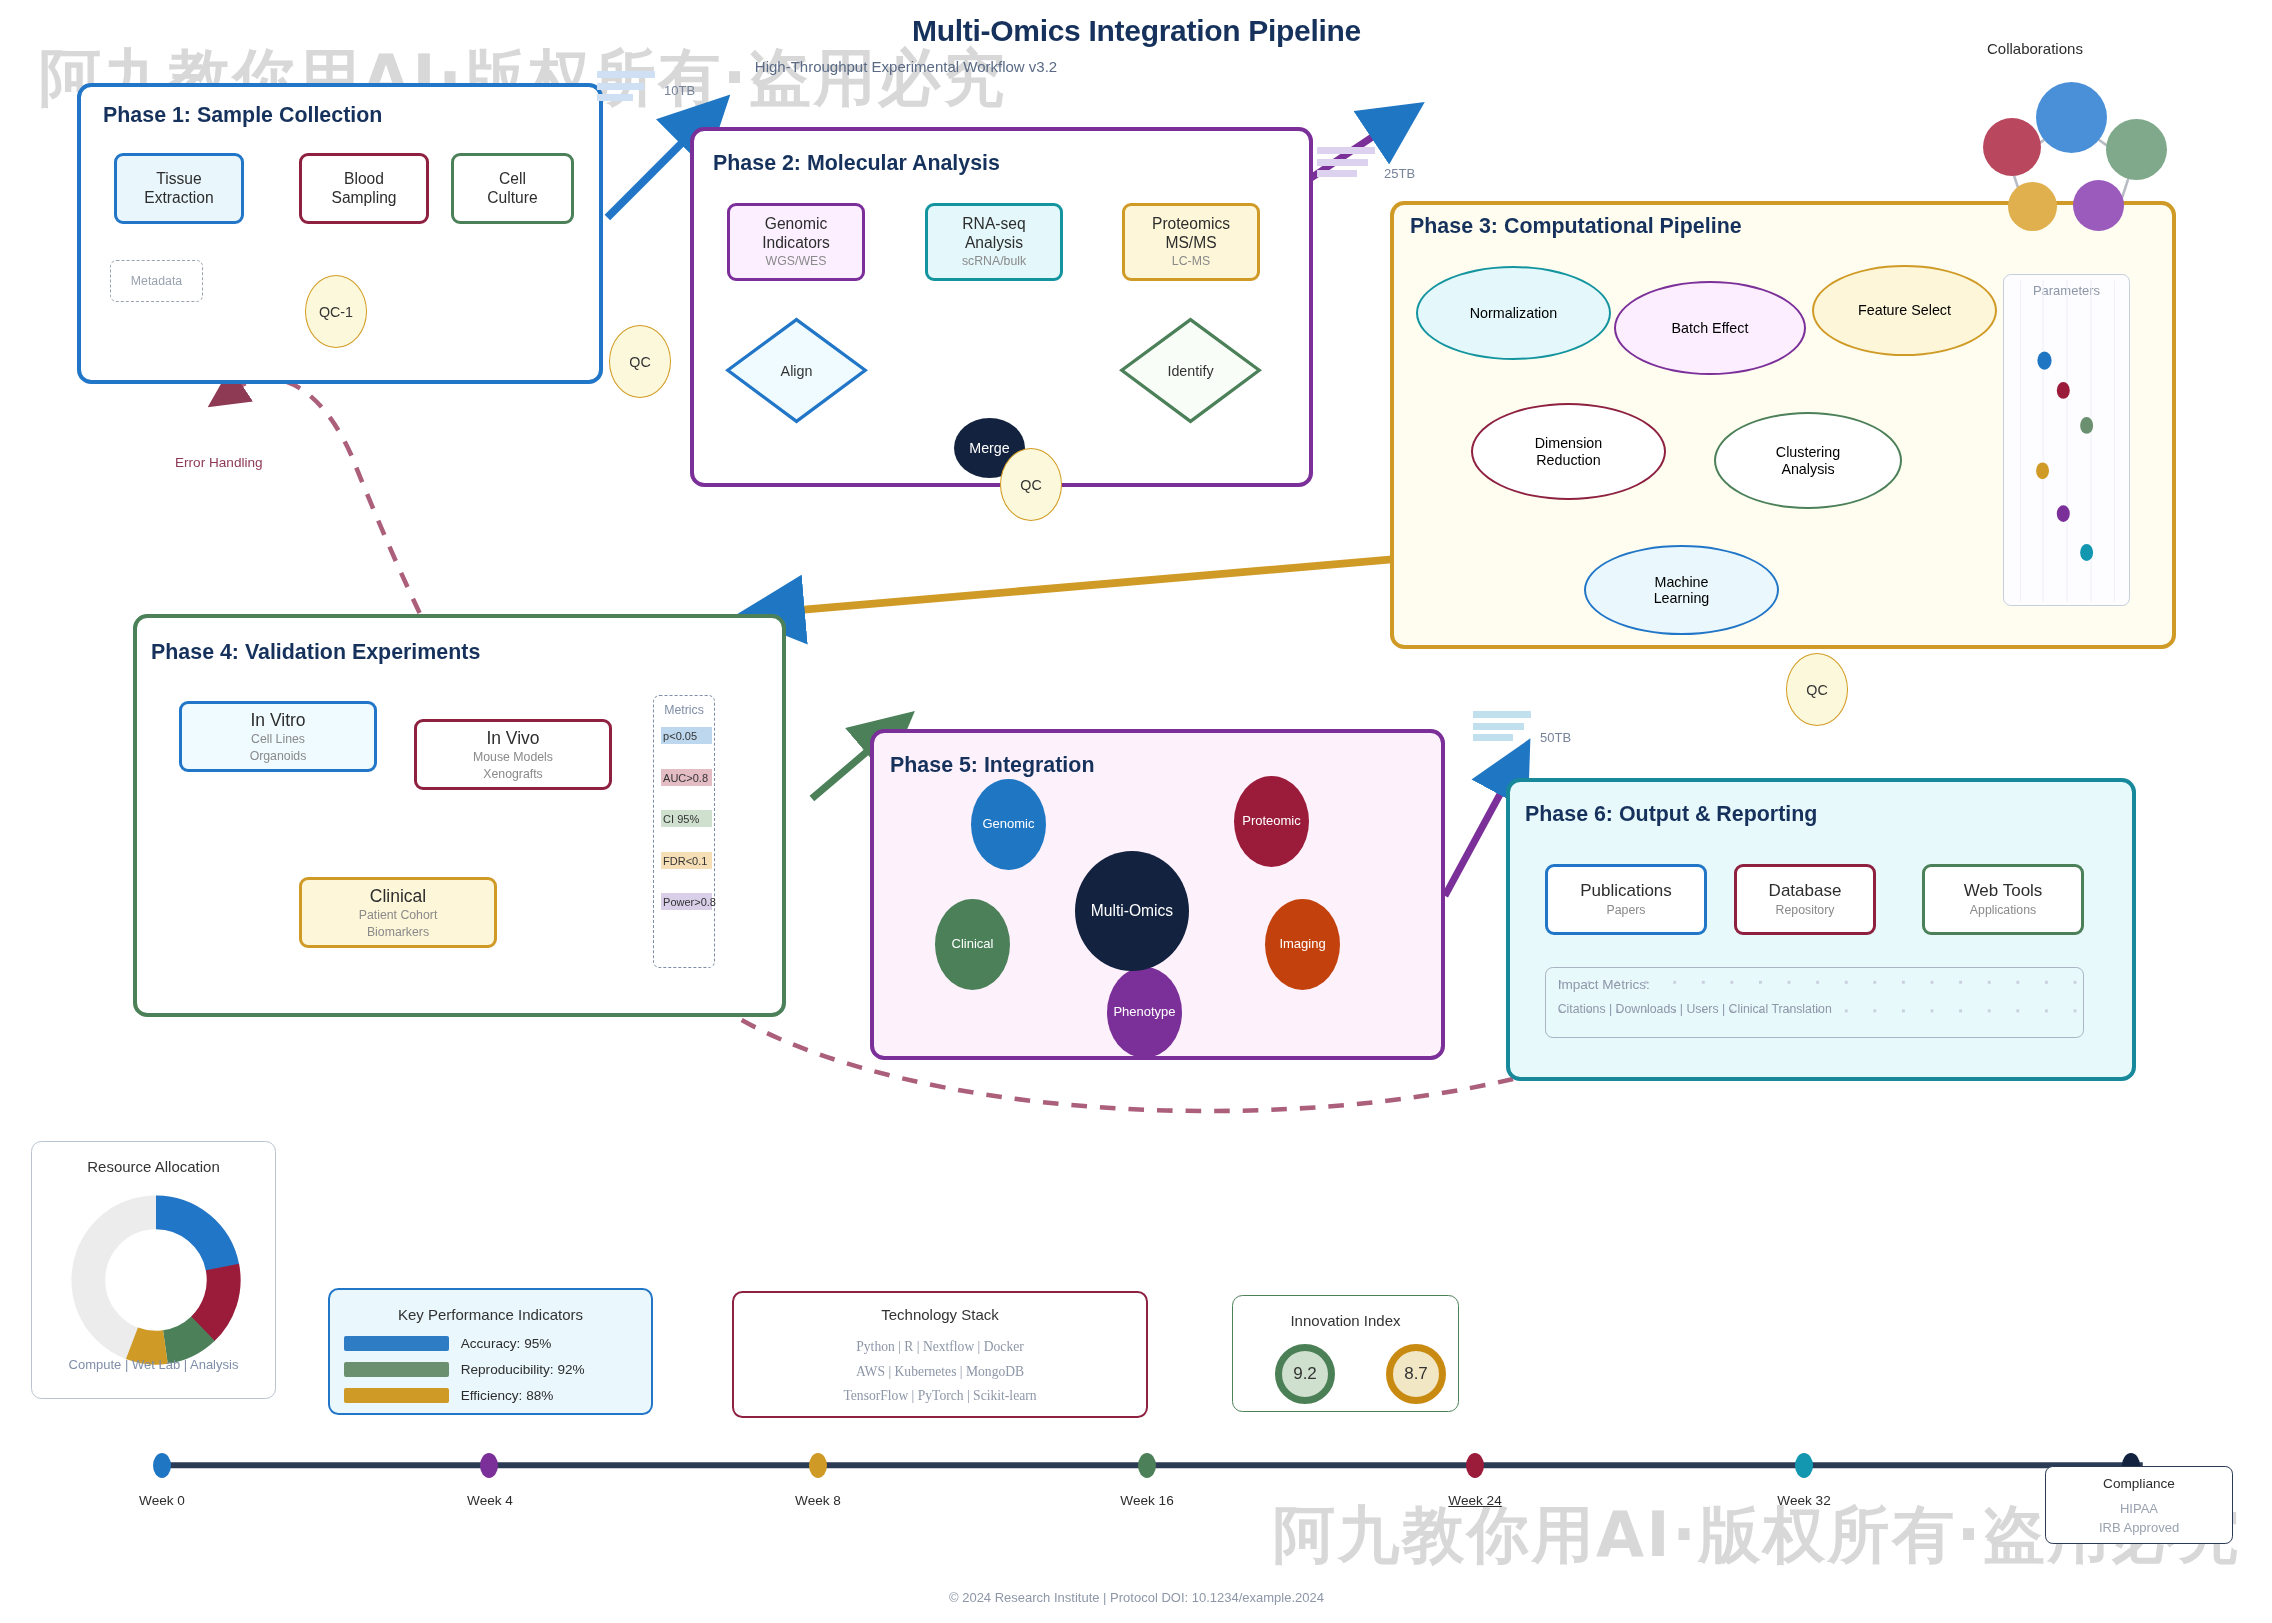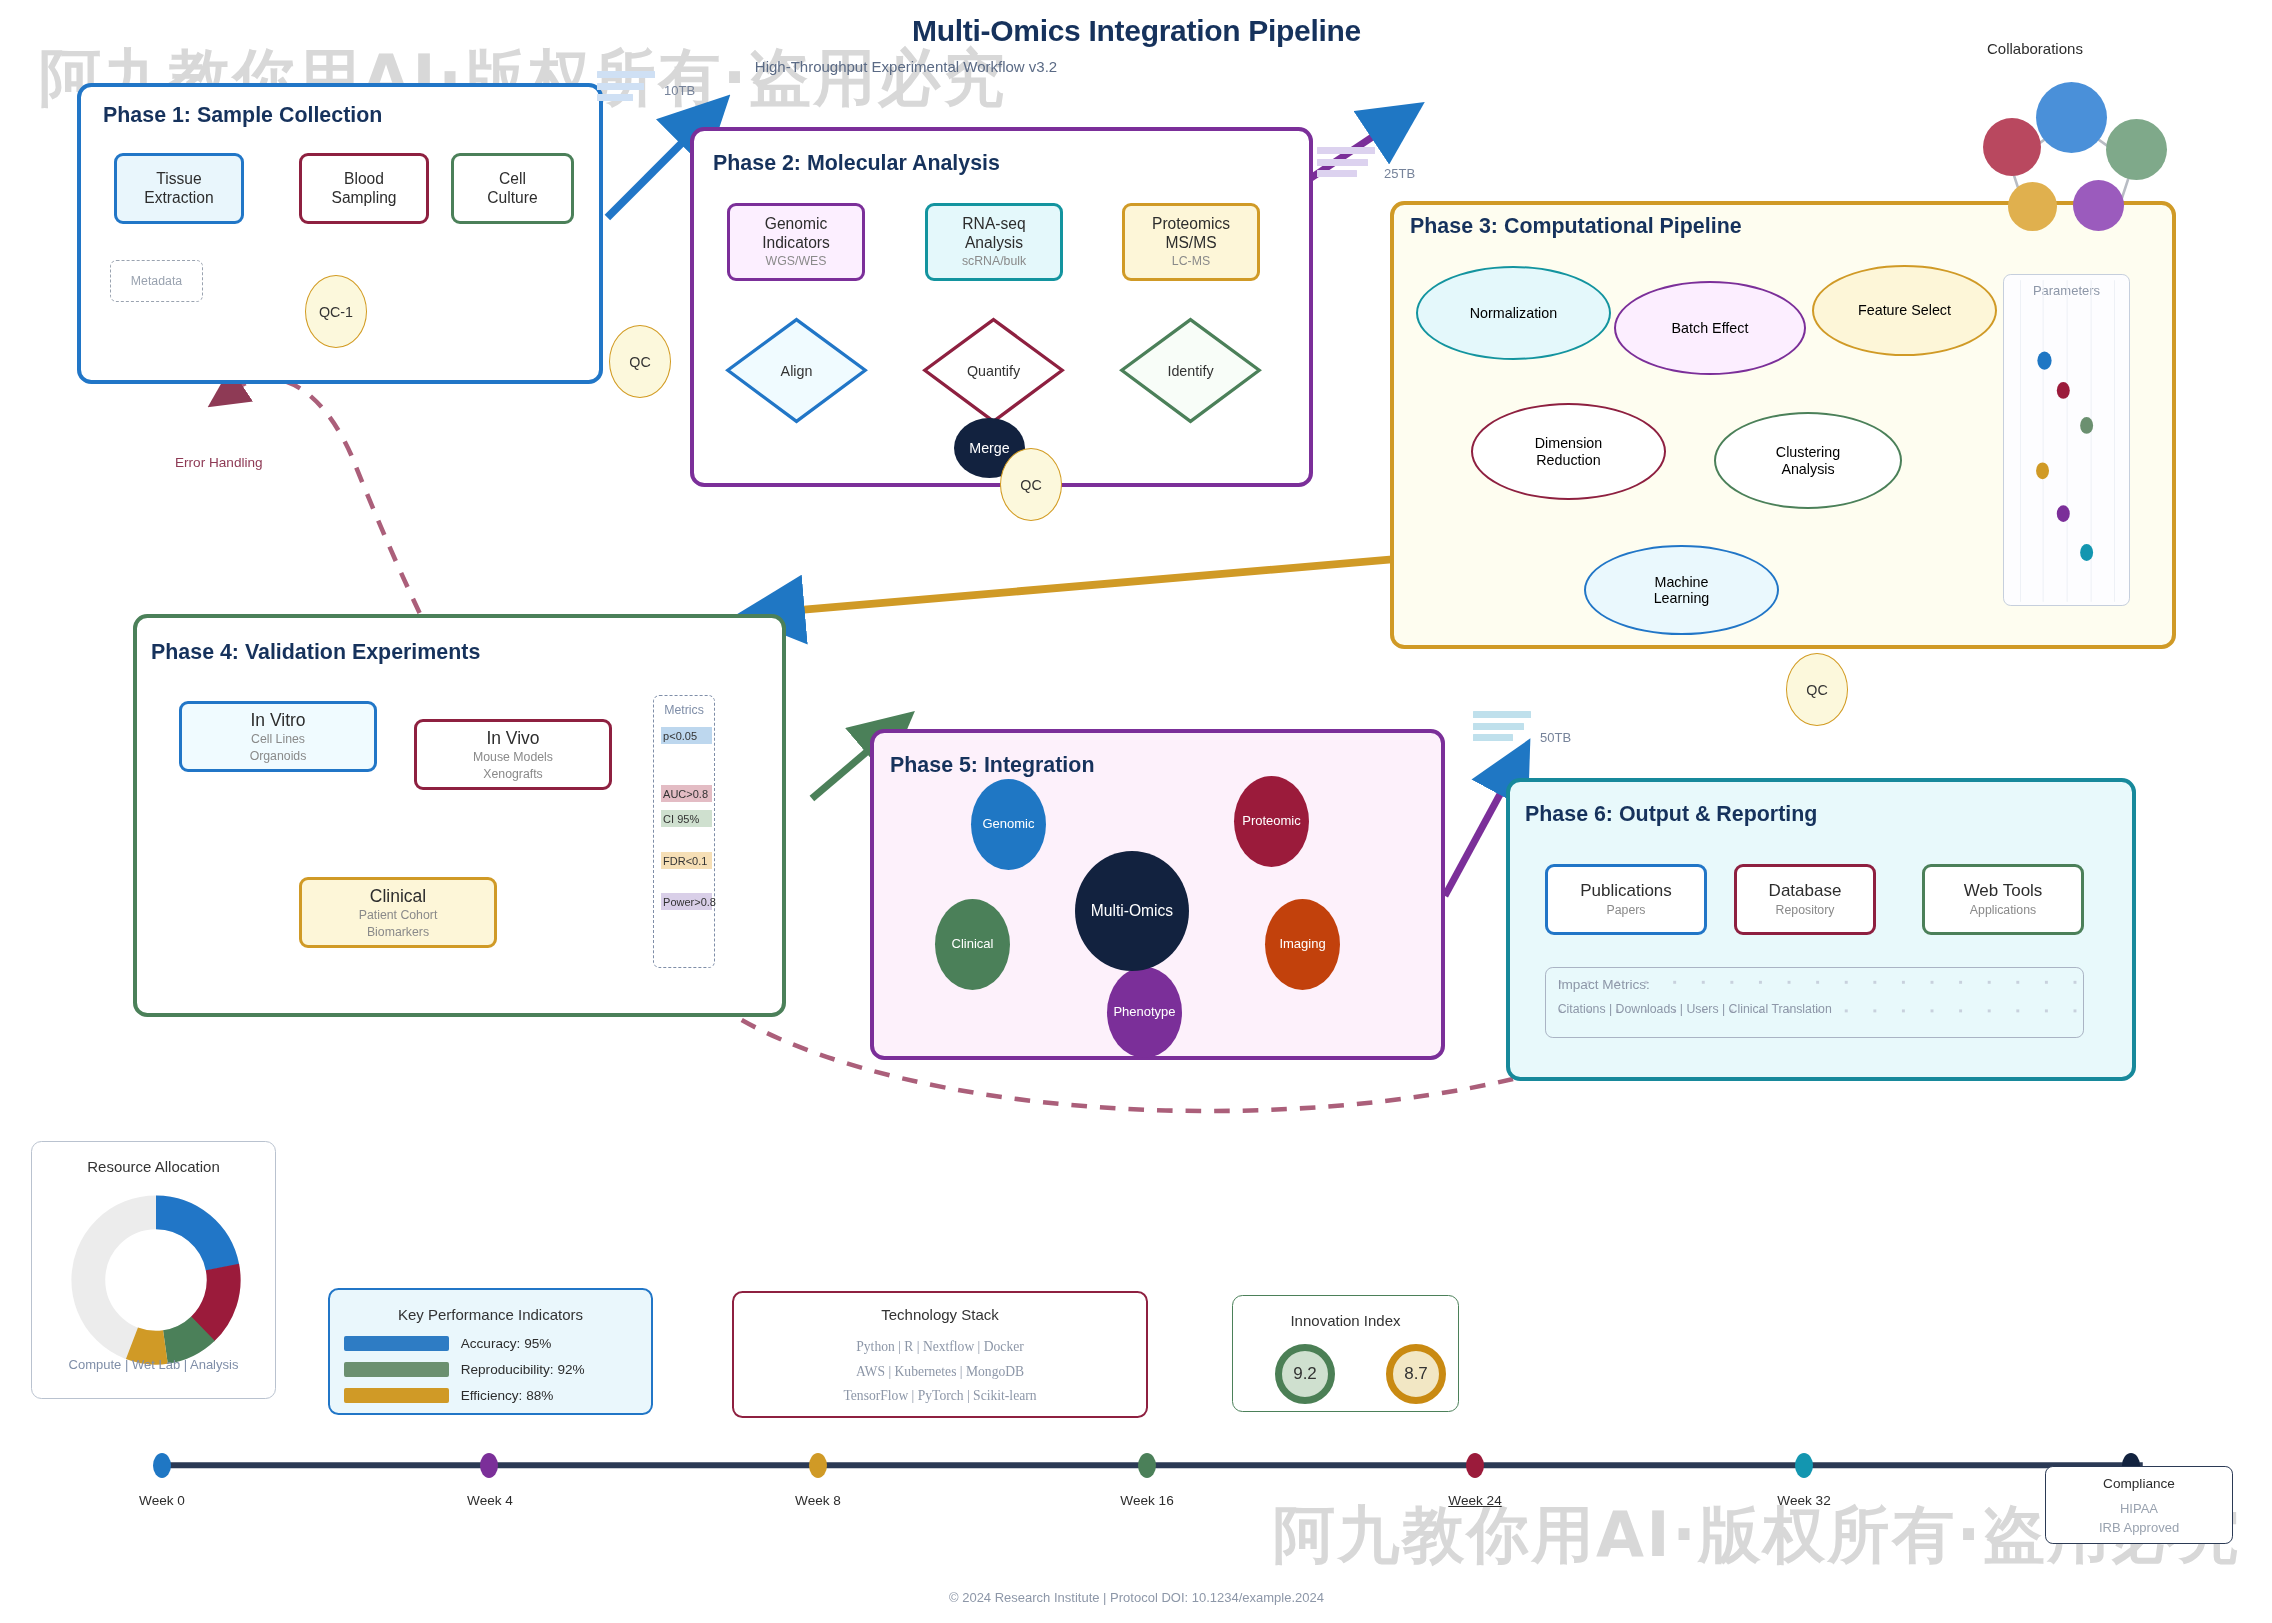--- a/index.html
+++ b/index.html
@@ -230,26 +230,20 @@
     <div class="nlabel">Proteomics</div>
     <div class="nlabel">MS/MS</div>
     <div class="nsub">LC-MS</div>
   </div>
 
   <div class="diamond" style="left:725px;top:317px;width:143px;height:107px;">
     <svg width="143" height="107" viewBox="0 0 220 165">
         <polygon points="110,4 216,82 110,161 4,82" fill="#f0fbff" stroke="#2176c7" stroke-width="5"></polygon>
       </svg>
     <div class="dtext">Align</div>
-  </div>
-  <div class="diamond" style="left:922px;top:317px;width:143px;height:107px;">
-    <svg width="143" height="107" viewBox="0 0 220 165">
-        <polygon points="110,4 216,82 110,161 4,82" fill="#ffffff" stroke="#8e2040" stroke-width="5"></polygon>
-      </svg>
-    <div class="dtext">Quantify</div>
   </div>
   <div class="diamond" style="left:1119px;top:317px;width:143px;height:107px;">
     <svg width="143" height="107" viewBox="0 0 220 165">
         <polygon points="110,4 216,82 110,161 4,82" fill="#f8fdf8" stroke="#4b8059" stroke-width="5"></polygon>
       </svg>
     <div class="dtext">Identify</div>
   </div>
 
   <div class="ell" style="left:954px;top:418px;width:71px;height:60px;background:#12223f;color:#fff;">
     <span>Merge</span>
@@ -335,21 +329,21 @@
   </div>
   <div class="node" style="left:299px;top:877px;width:198px;height:71px;border:3.2px solid #d09a26;background:#fdf6d8;">
     <div class="nlabel" style="font-size:17.5px;">Clinical</div>
     <div class="nsub">Patient Cohort</div>
     <div class="nsub">Biomarkers</div>
   </div>
 
   <div class="metrics" style="left:653px;top:695px;width:62px;height:273px;">
     <div class="mtitle">Metrics</div>
     <div class="chip" style="top:31px;background:#bdd7ee;">p&lt;0.05</div>
-    <div class="chip" style="top:73px;background:#e3bcc4;margin-top:16px;">AUC&gt;0.8</div>
+    <div class="chip" style="top:73px;background:#e3bcc4;">AUC&gt;0.8</div>
     <div class="chip" style="top:114px;background:#cfe0cf;">CI 95%</div>
     <div class="chip" style="top:156px;background:#f6dfb6;">FDR&lt;0.1</div>
     <div class="chip" style="top:197px;background:#d9cfe8;">Power&gt;0.8</div>
   </div>
 
   <div class="phase" style="left:870px;top:729px;width:575px;height:331px;border:4.5px solid #7b2f99;background:#fdf1fb;"></div>
   <div class="phase-title" style="left:890px;top:753px;">Phase 5: Integration</div>
 
   <div class="ell" style="left:971px;top:779px;width:75px;height:91px;background:#1f77c4;color:#fff;">
     <span style="font-size:13px;">Genomic</span>

